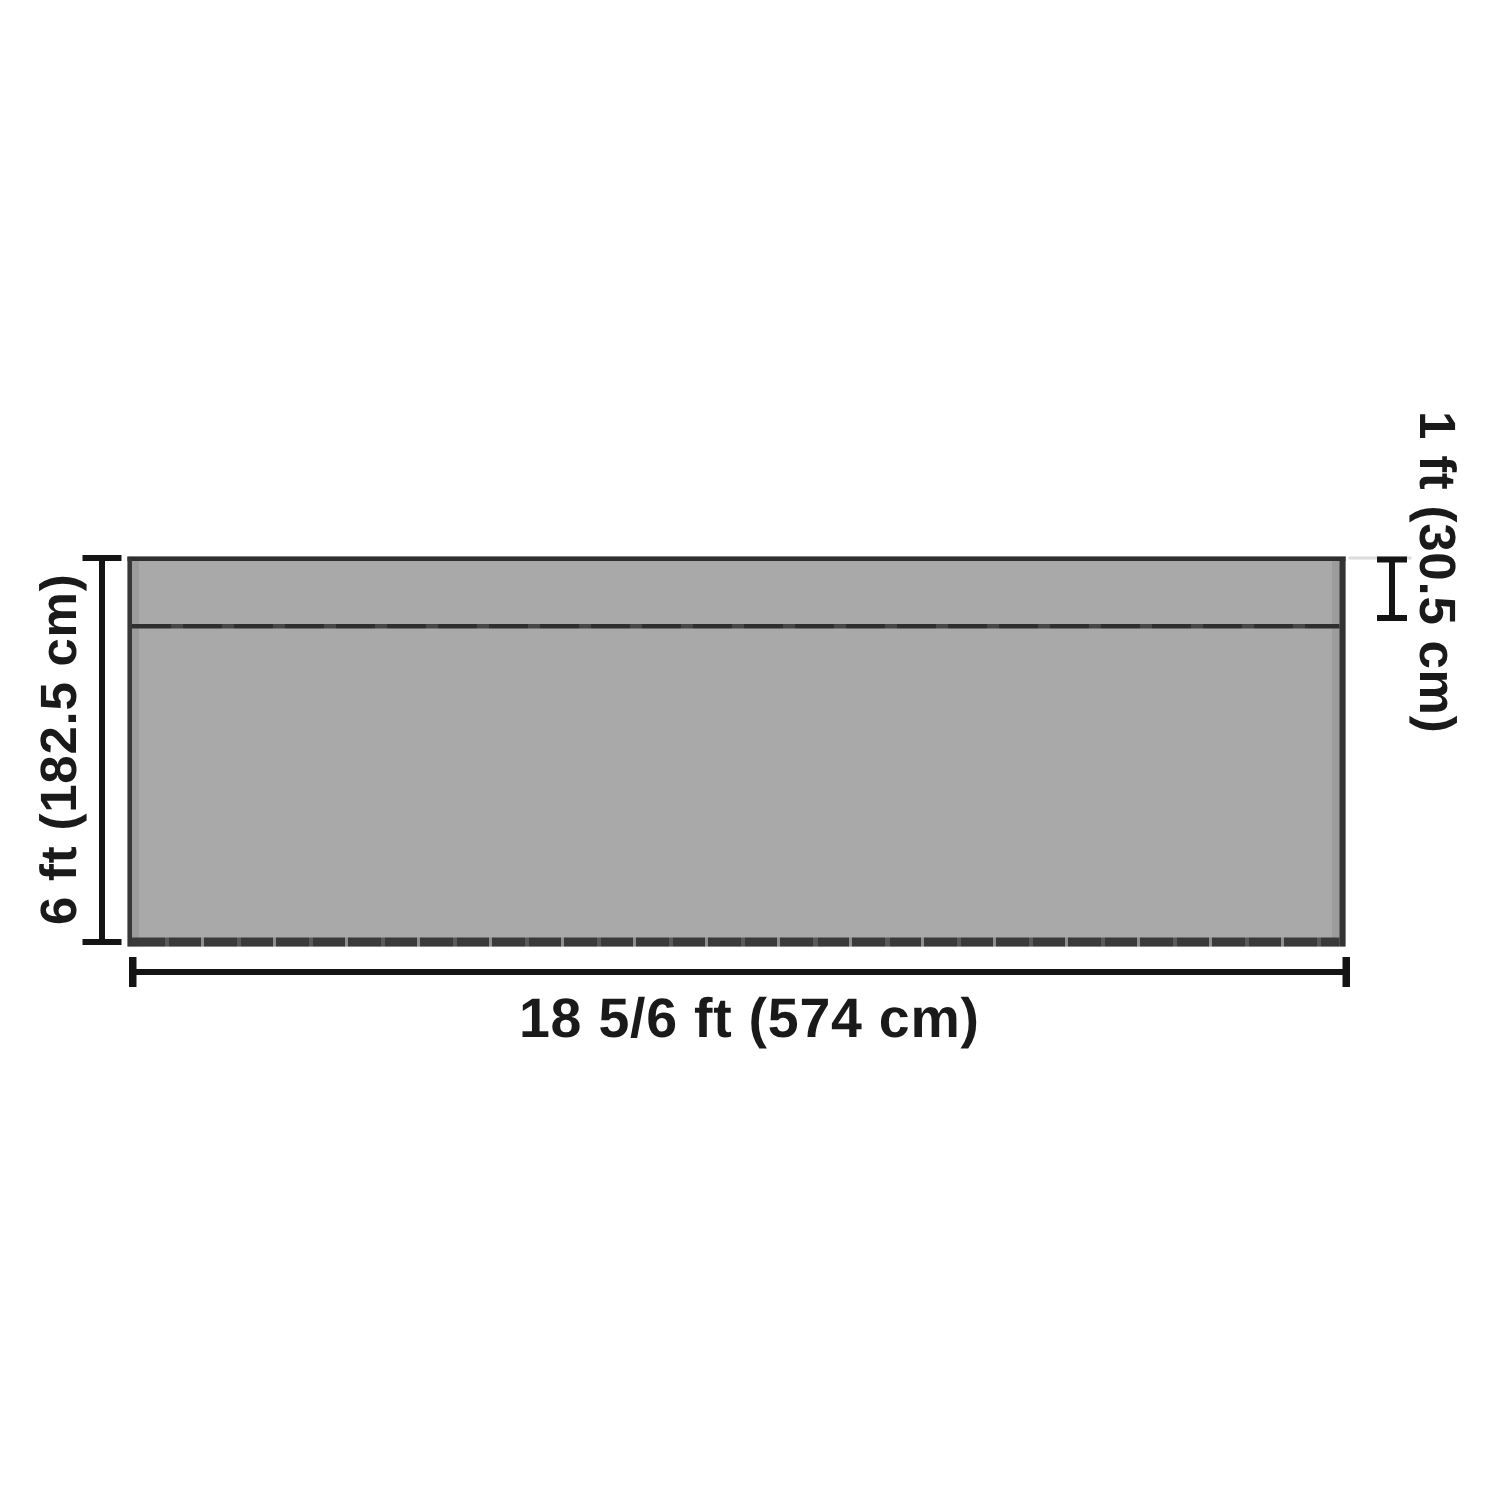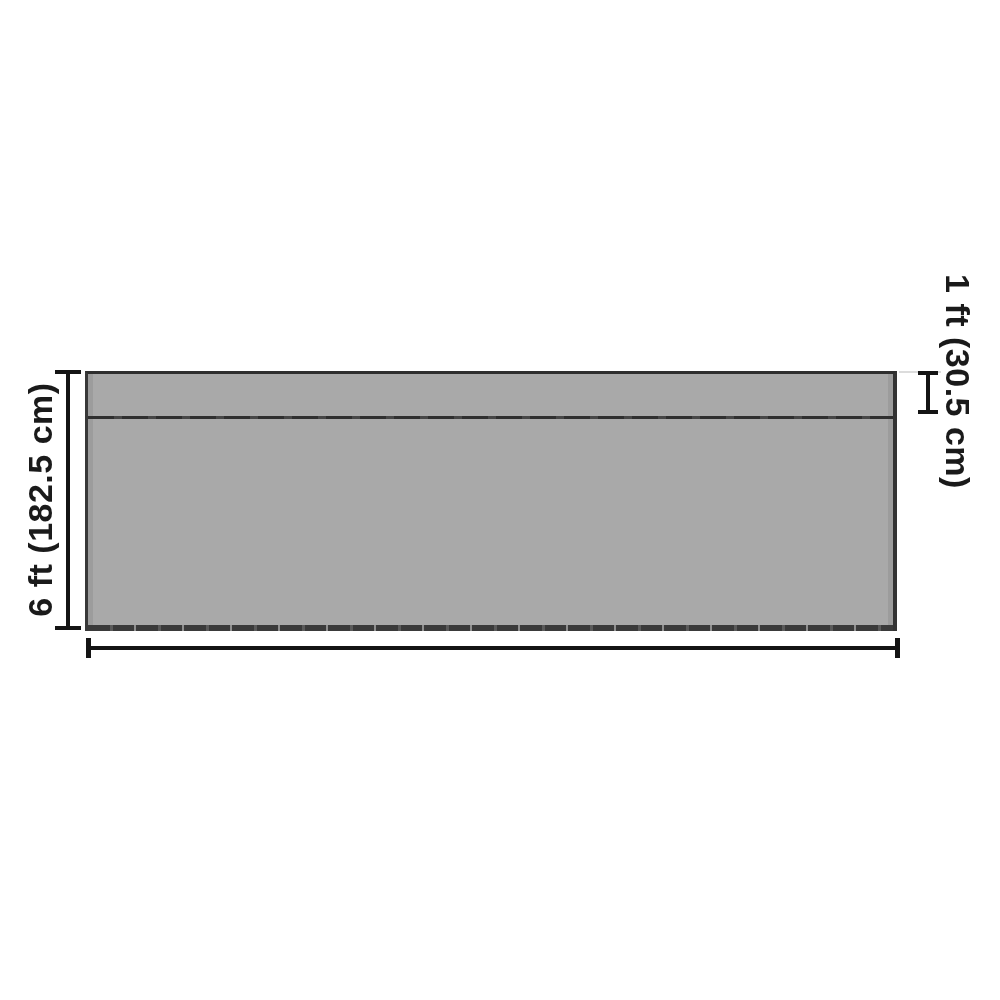--- a/index.html
+++ b/index.html
@@ -97,19 +97,20 @@
   <div class="ext-line" style="left:899px; top:371px; width:42px; height:2px;"></div>
 
   <div class="dim" style="left:66px; top:372px; width:4px; height:258px;"></div>
   <div class="dim" style="left:55px; top:370px; width:26px; height:4px;"></div>
   <div class="dim" style="left:55px; top:626px; width:26px; height:4px;"></div>
   <div class="dim-label label-vertical-left">6 ft (182.5 cm)</div>
 
   <div class="dim" style="left:88px; top:646px; width:810px; height:4px;"></div>
   <div class="dim" style="left:86px; top:638px; width:5px; height:20px;"></div>
   <div class="dim" style="left:895px; top:638px; width:5px; height:20px;"></div>
+  <div class="dim-label label-horizontal-bottom">18 5/6 ft (574 cm)</div>
 
   <div class="dim" style="left:926px; top:373px; width:4px; height:40px;"></div>
   <div class="dim" style="left:918px; top:371px; width:20px; height:4px;"></div>
   <div class="dim" style="left:918px; top:410px; width:20px; height:4px;"></div>
   <div class="dim-label label-vertical-right">1 ft (30.5 cm)</div>
 
 </div>
 
 </body></html>

